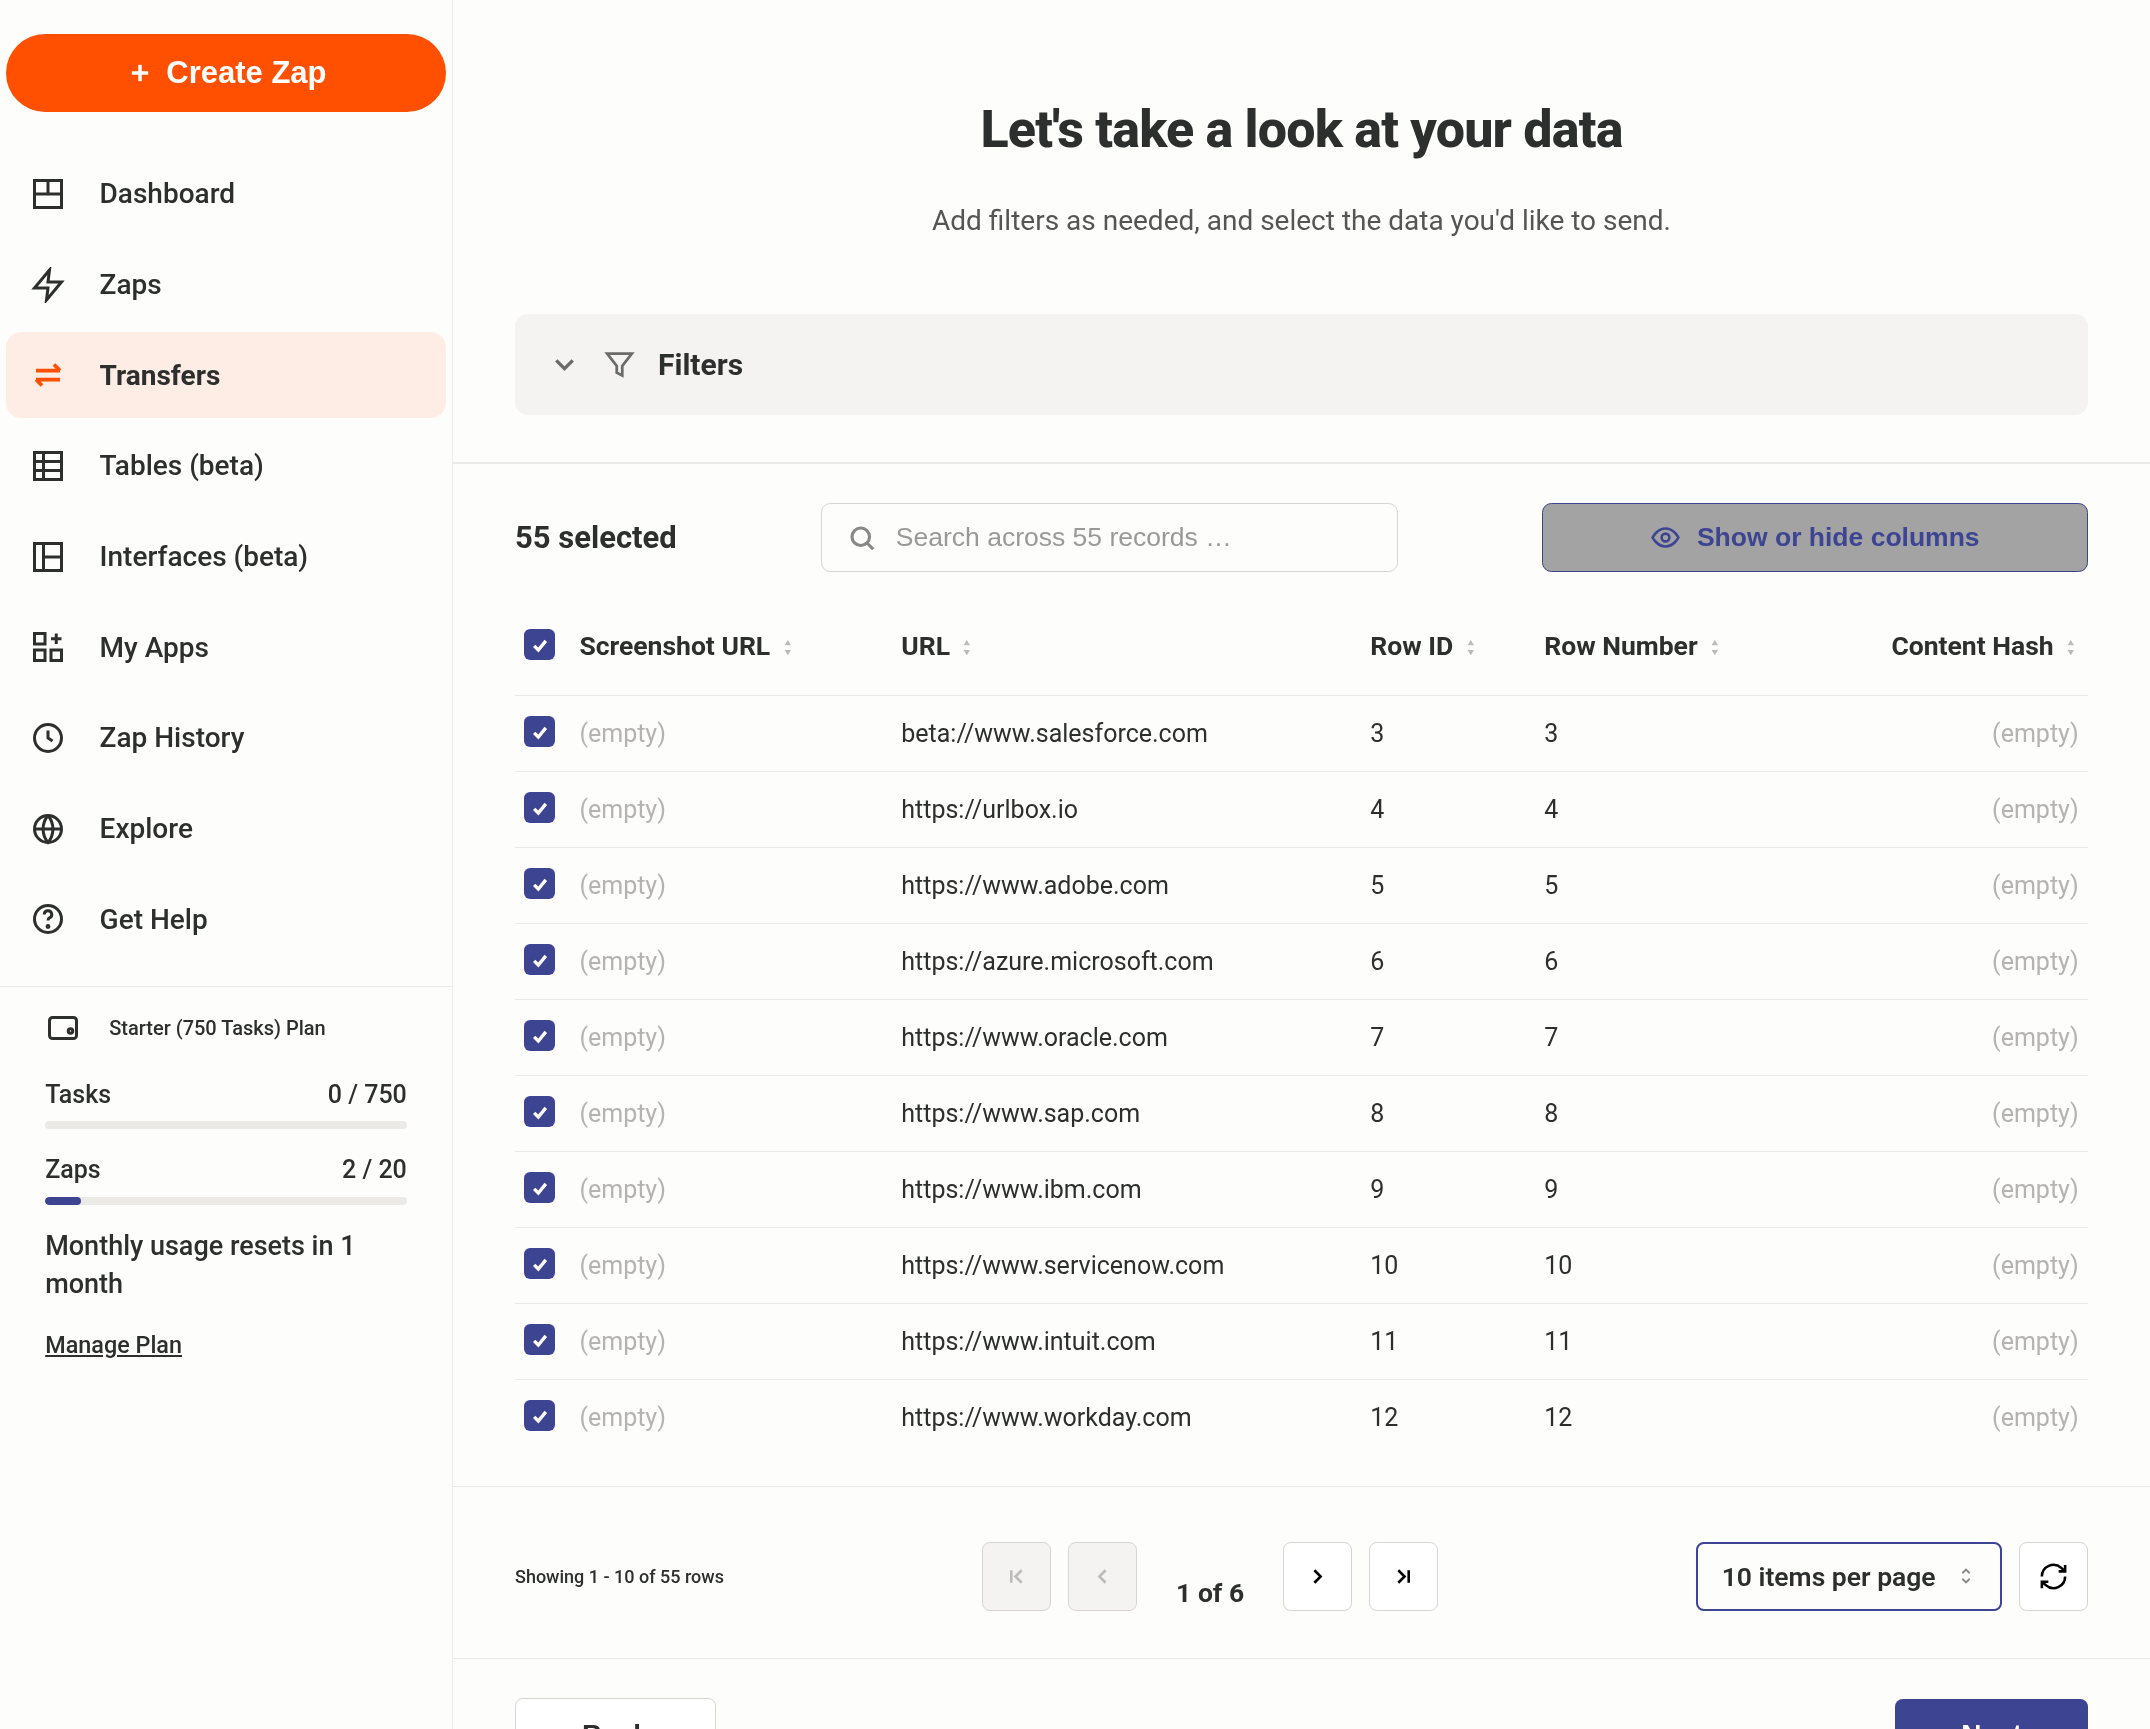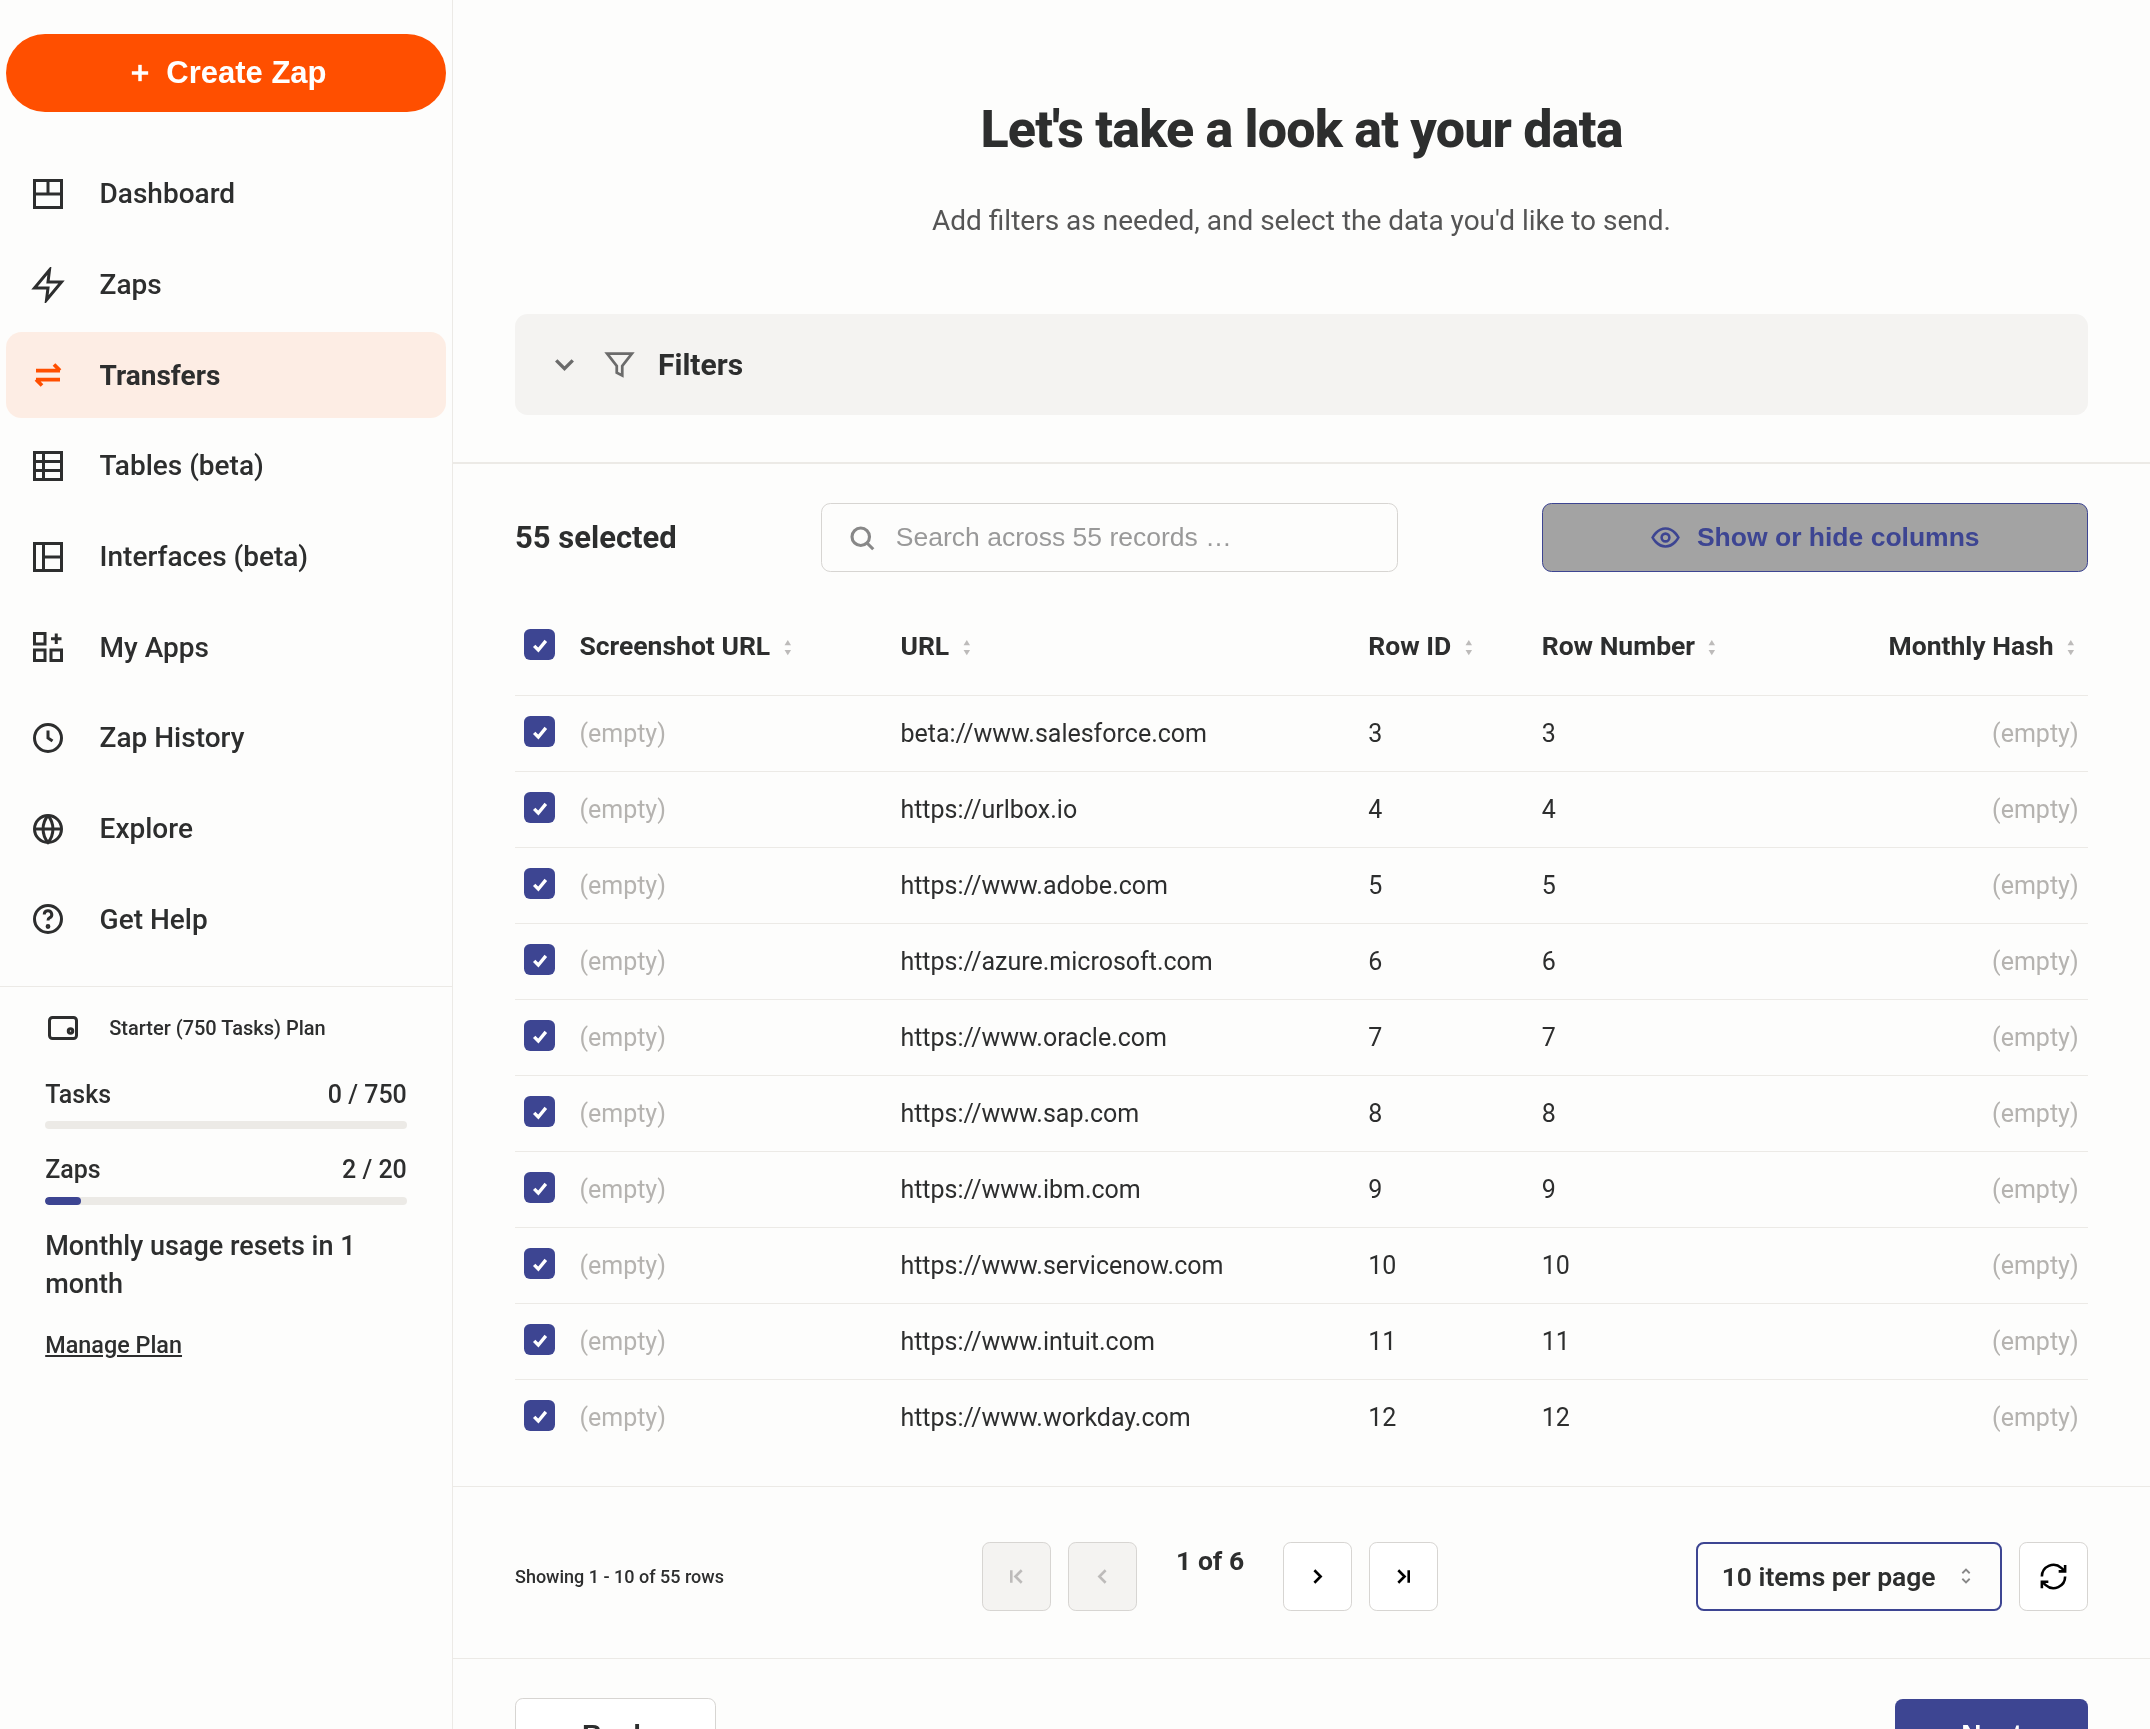--- a/index.html
+++ b/index.html
@@ -178,21 +178,21 @@
   
   .pager {
     display: flex;
     align-items: center;
     justify-content: space-between;
     padding: 55px 62px 47px 62px;
     border-top: 0.8px solid #eceae6;
     margin-top: 31px;
   }
   .pager-left { font-size: 18px; font-weight: 500; }
-  .pager-mid { display: flex; align-items: flex-start; gap: 17px; }
+  .pager-mid { display: flex; align-items: flex-end; gap: 17px; }
   .pg-btn {
     width: 69px; height: 69px;
     border: 1.6px solid #d7d5d2;
     border-radius: 7.8px;
     background: #fff;
     display: inline-flex; align-items: center; justify-content: center;
     cursor: pointer;
   }
   .pg-btn.disabled { background: #f4f3f1; color: #bdbbba; cursor: default; }
   .pg-btn svg { width: 25px; height: 25px; }
@@ -454,21 +454,21 @@
                   </svg>
                 </span></th>
               <th><span>Row Number</span><span class="sort">
                   <svg viewBox="0 0 24 12">
                     <polygon points="12,2 7,10 17,10" fill="currentColor"></polygon>
                   </svg>
                   <svg viewBox="0 0 24 12">
                     <polygon points="12,10 7,2 17,2" fill="currentColor"></polygon>
                   </svg>
                 </span></th>
-              <th style="text-align: right;"><span>Monthly Hash</span><span class="sort">
+              <th style="text-align: right;"><span>Content Hash</span><span class="sort">
                   <svg viewBox="0 0 24 12">
                     <polygon points="12,2 7,10 17,10" fill="currentColor"></polygon>
                   </svg>
                   <svg viewBox="0 0 24 12">
                     <polygon points="12,10 7,2 17,2" fill="currentColor"></polygon>
                   </svg>
                 </span></th>
             </tr>
         </thead>
         <tbody id="tbody">

